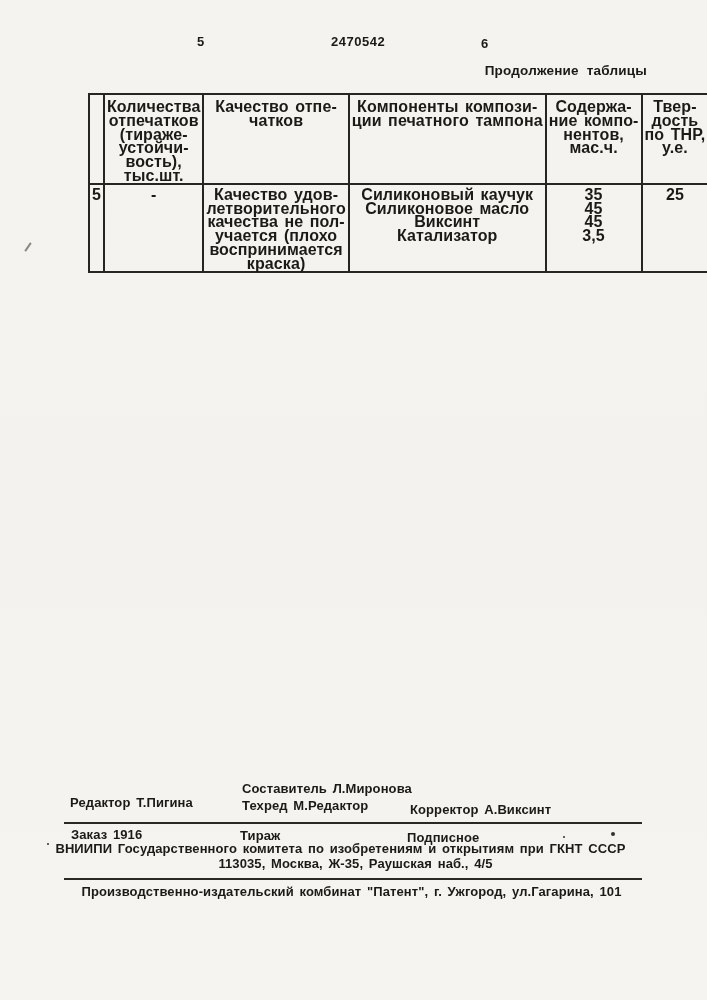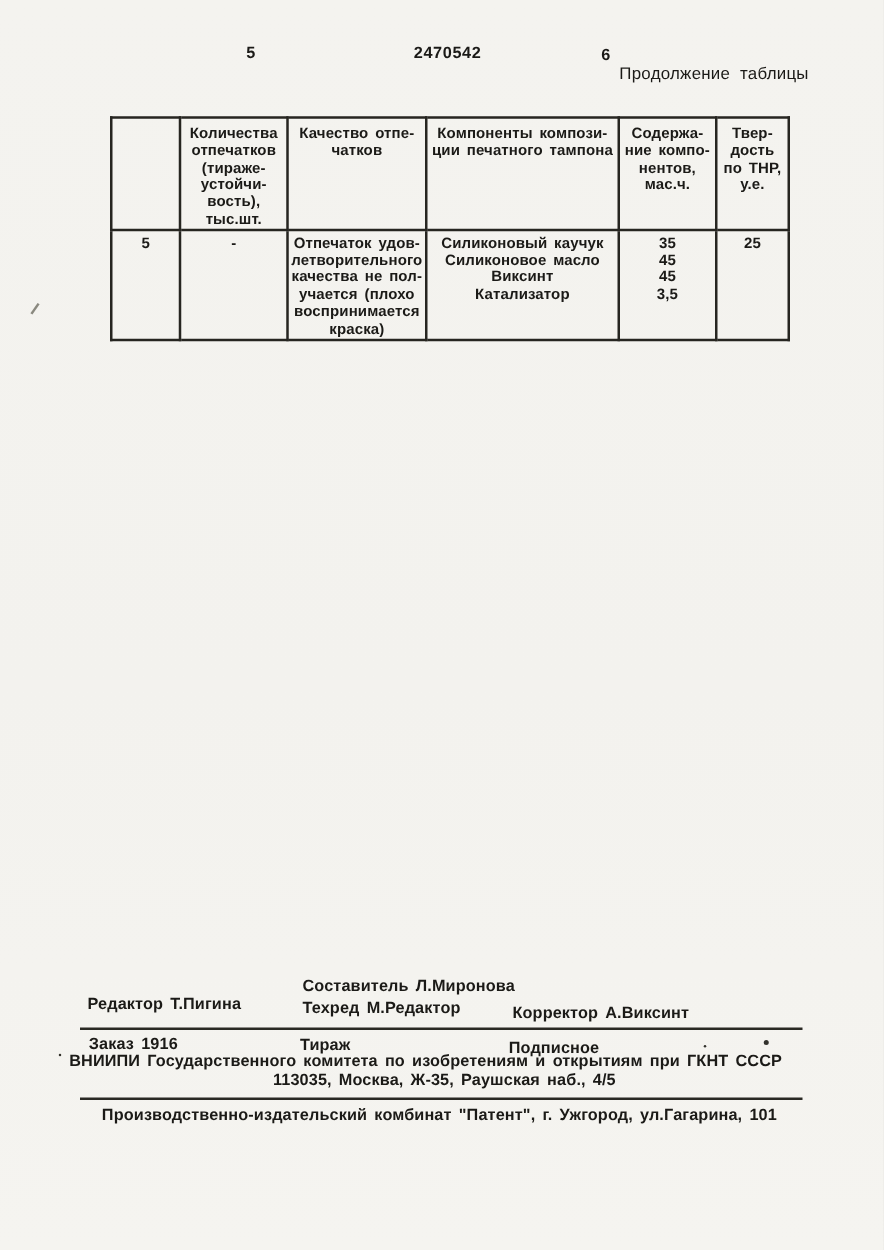--- a/index.html
+++ b/index.html
@@ -16,40 +16,40 @@
   }
   .abs { position: absolute; }
 
   
   .pagenum {
     font-size: 13px;
     font-weight: bold;
     letter-spacing: 0.5px;
   }
   .caption {
-    top: 51px;
+    top: 63px;
     right: 60px;
     font-size: 13.5px;
-    font-weight: normal;
+    font-weight: bold;
     word-spacing: 4px;
     letter-spacing: 0.2px;
   }
 
   
   table.main {
     left: 88px;
     top: 93px;
     border-collapse: collapse;
     table-layout: fixed;
   }
   table.main th, table.main td {
     border: 2px solid #262520;
     font-family: "Liberation Sans", sans-serif;
     font-weight: bold;
-    font-size: 12px;
+    font-size: 16px;
     line-height: 13.8px;
     white-space: pre;
     vertical-align: top;
     text-align: center;
     word-spacing: 2px;
     letter-spacing: 0.1px;
     padding: 5px 2px 0 2px;
     overflow: visible;
     margin-left: 36px;
   }
@@ -128,21 +128,21 @@
         <th>Твер-
 дость
 по ТНР,
 у.е.</th>
       </tr>
     </thead>
     <tbody>
       <tr>
         <td>5</td>
         <td>-</td>
-        <td class="l quality">Отпечаток удов-
+        <td class="l quality">Качество удов-
 летворительного
 качества не пол-
 учается (плохо
 воспринимается
 краска)</td>
         <td class="l comp">Силиконовый каучук
 Силиконовое масло
 Виксинт
 Катализатор</td>
         <td class="comp">35

